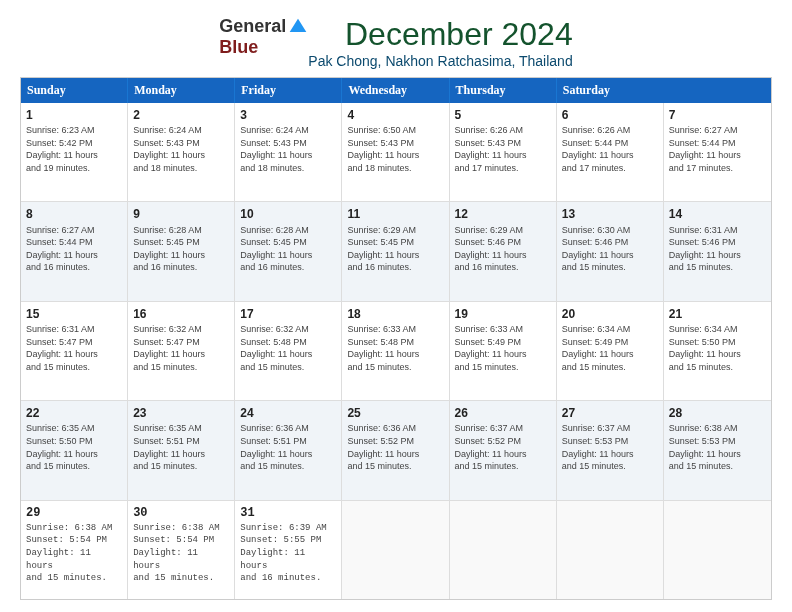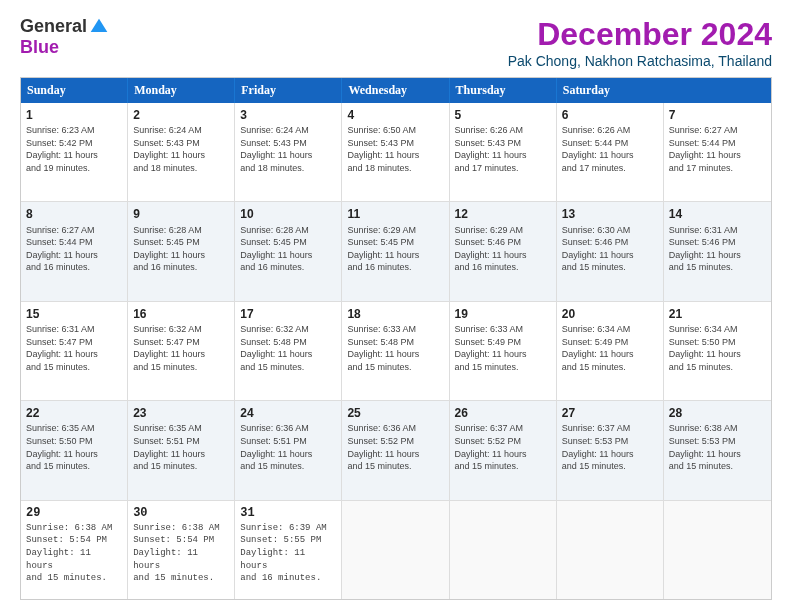--- a/index.html
+++ b/index.html
@@ -9,20 +9,21 @@
       width: 792px;
       height: 612px;
       overflow: hidden;
     }
     .page {
       width: 792px;
       height: 612px;
       padding: 16px 20px 12px 20px;
       display: flex;
       flex-direction: column;
+      align-items: center;
     }
     .header {
       display: flex;
       justify-content: space-between;
       align-items: flex-start;
       margin-bottom: 8px;
     }
     .logo {
       display: flex;
       flex-direction: column;
@@ -33,34 +34,34 @@
       align-items: center;
     }
     .logo-general {
       font-size: 18px;
       font-weight: bold;
       color: #333;
     }
     .logo-blue {
       font-size: 18px;
       font-weight: bold;
-      color: #a21caf;
+      color: #7f1d1d;
     }
     .logo-icon {
       width: 20px;
       height: 20px;
       margin-left: 2px;
     }
     .title-section {
       text-align: right;
     }
     .month-title {
       font-size: 32px;
-      font-weight: bold;
-      color: #a21caf;
+      font-weight: normal;
+      color: #14532d;
     }
     .location {
       font-size: 14px;
       color: #0c4a6e;
     }
     .calendar {
       flex: 1;
       display: flex;
       flex-direction: column;
       border: 1px solid #ccc;

